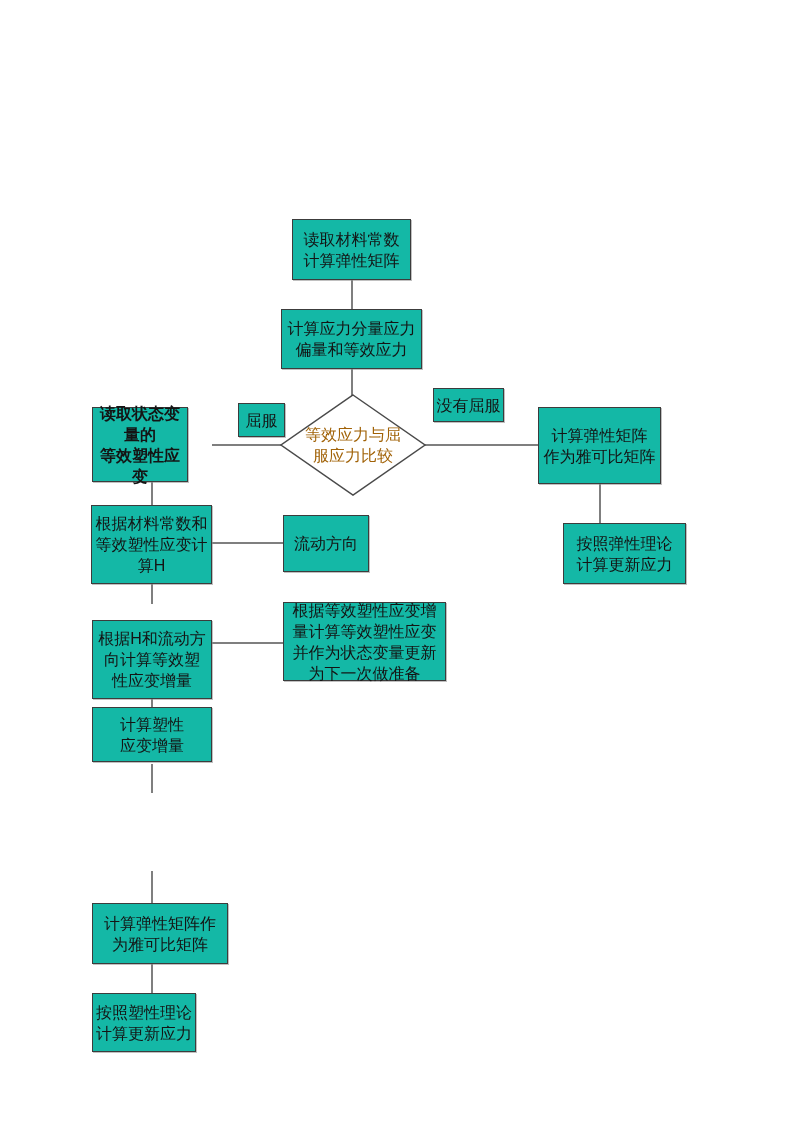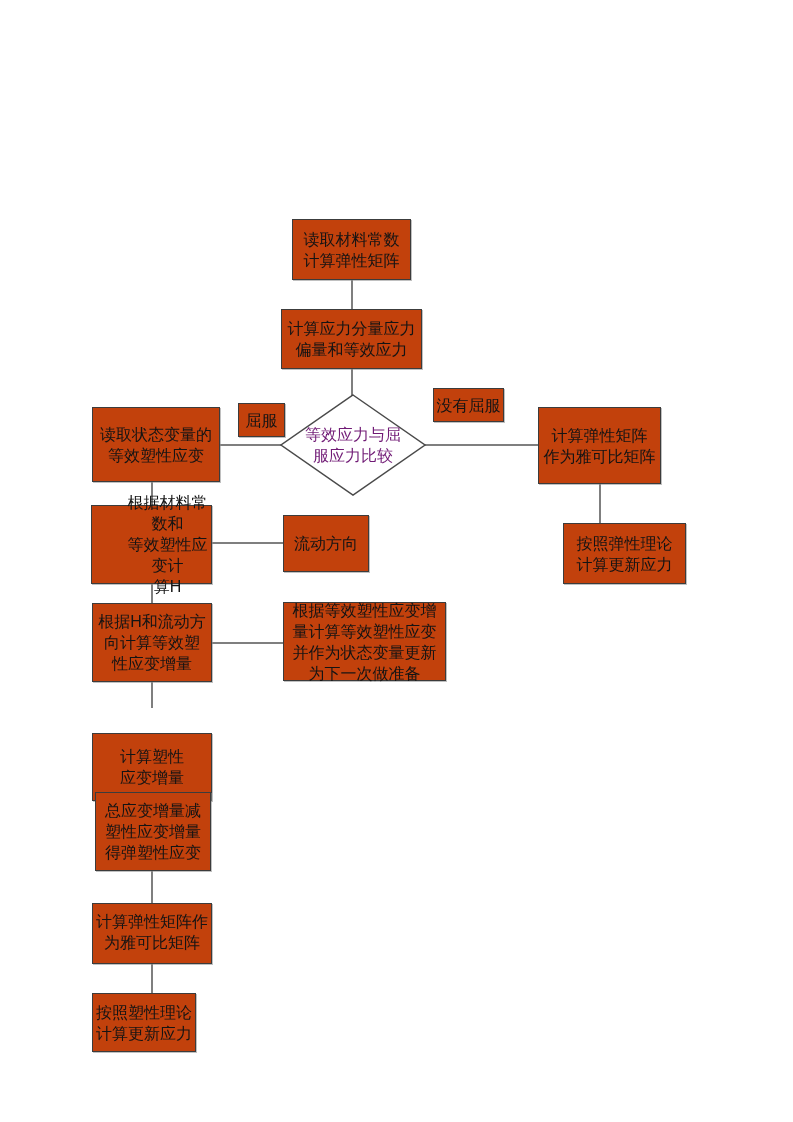--- a/index.html
+++ b/index.html
@@ -7,21 +7,21 @@
     position: relative;
     width: 793px;
     height: 1122px;
     margin: 0 auto;
     background: #ffffff;
     font-family: "Liberation Sans", "DejaVu Sans", sans-serif;
     overflow: hidden;
   }
   .node {
     position: absolute;
-    background: #c2410c;
+    background: #14b8a6;
     border: 1px solid #3c3c3c;
     box-shadow: 1px 1px 0 rgba(140,140,140,0.55);
     display: flex;
     align-items: center;
     justify-content: center;
     text-align: center;
     font-size: 16px;
     line-height: 21px;
     color: #141414;
     white-space: pre-line;
@@ -29,35 +29,35 @@
   }
   .hline, .vline { position: absolute; background: #7f7f7f; }
   .hline { height: 2px; }
   .vline { width: 2px; }
   #diamond-wrap { position: absolute; left: 279px; top: 393px; width: 148px; height: 104px; }
   #diamond-text {
     position: absolute;
     left: 281px; top: 395px; width: 144px; height: 100px;
     display: flex; align-items: center; justify-content: center;
     text-align: center; font-size: 16px; line-height: 21px;
-    color: #701a75; white-space: pre-line;
+    color: #a16207; white-space: pre-line;
   }
   
   .n-read-material   { left: 292px; top: 219px; width: 119px; height: 61px; }
   .n-stress-comp     { left: 281px; top: 309px; width: 141px; height: 60px; }
   .n-yield           { left: 225px; top: 403px; width: 47px;  height: 34px; margin-left: 13px; }
   .n-no-yield        { left: 433px; top: 388px; width: 71px;  height: 34px; }
-  .n-read-state      { left: 92px;  top: 407px; width: 128px; height: 75px; }
-  .n-compute-h       { left: 91px;  top: 505px; width: 121px; height: 79px; padding-left: 32px; }
+  .n-read-state      { left: 92px;  top: 407px; width: 96px; height: 75px; font-weight: bold; }
+  .n-compute-h       { left: 91px;  top: 505px; width: 121px; height: 79px; }
   .n-flow-dir        { left: 283px; top: 515px; width: 86px;  height: 57px; }
-  .n-eqp-incr        { left: 92px;  top: 603px; width: 120px; height: 79px; }
+  .n-eqp-incr        { left: 92px;  top: 620px; width: 120px; height: 79px; }
   .n-update-state    { left: 283px; top: 602px; width: 163px; height: 79px; }
-  .n-plastic-incr    { left: 92px;  top: 733px; width: 120px; height: 68px; }
+  .n-plastic-incr    { left: 92px;  top: 707px; width: 120px; height: 55px; }
   .n-ep-strain       { left: 95px;  top: 792px; width: 116px; height: 79px; }
-  .n-jacobian-p      { left: 92px;  top: 903px; width: 120px; height: 61px; font-family: Liberation Mono, monospace; }
+  .n-jacobian-p      { left: 92px;  top: 903px; width: 136px; height: 61px; }
   .n-update-p        { left: 92px;  top: 993px; width: 104px; height: 59px; text-align: right; }
   .n-jacobian-e      { left: 538px; top: 407px; width: 123px; height: 77px; }
   .n-update-e        { left: 538px; top: 523px; width: 123px; height: 61px; margin-left: 25px; }
   
   .c1  { left: 351px; top: 280px; height: 30px; }
   .c2  { left: 351px; top: 369px; height: 27px; }
   .c3  { left: 212px; top: 444px; width: 70px; }
   .c4  { left: 424px; top: 444px; width: 115px; }
   .c5  { left: 151px; top: 482px; height: 24px; }
   .c6  { left: 211px; top: 542px; width: 73px; }
@@ -112,23 +112,20 @@
 性应变增量</div>
 
   <div class="node n-update-state">根据等效塑性应变增
 量计算等效塑性应变
 并作为状态变量更新
 为下一次做准备</div>
 
   <div class="node n-plastic-incr">计算塑性
 应变增量</div>
 
-  <div class="node n-ep-strain">总应变增量减
-塑性应变增量
-得弹塑性应变</div>
 
   <div class="node n-jacobian-p">计算弹性矩阵作
 为雅可比矩阵</div>
 
   <div class="node n-update-p">按照塑性理论
 计算更新应力</div>
 
   <div class="node n-jacobian-e">计算弹性矩阵
 作为雅可比矩阵</div>
 

